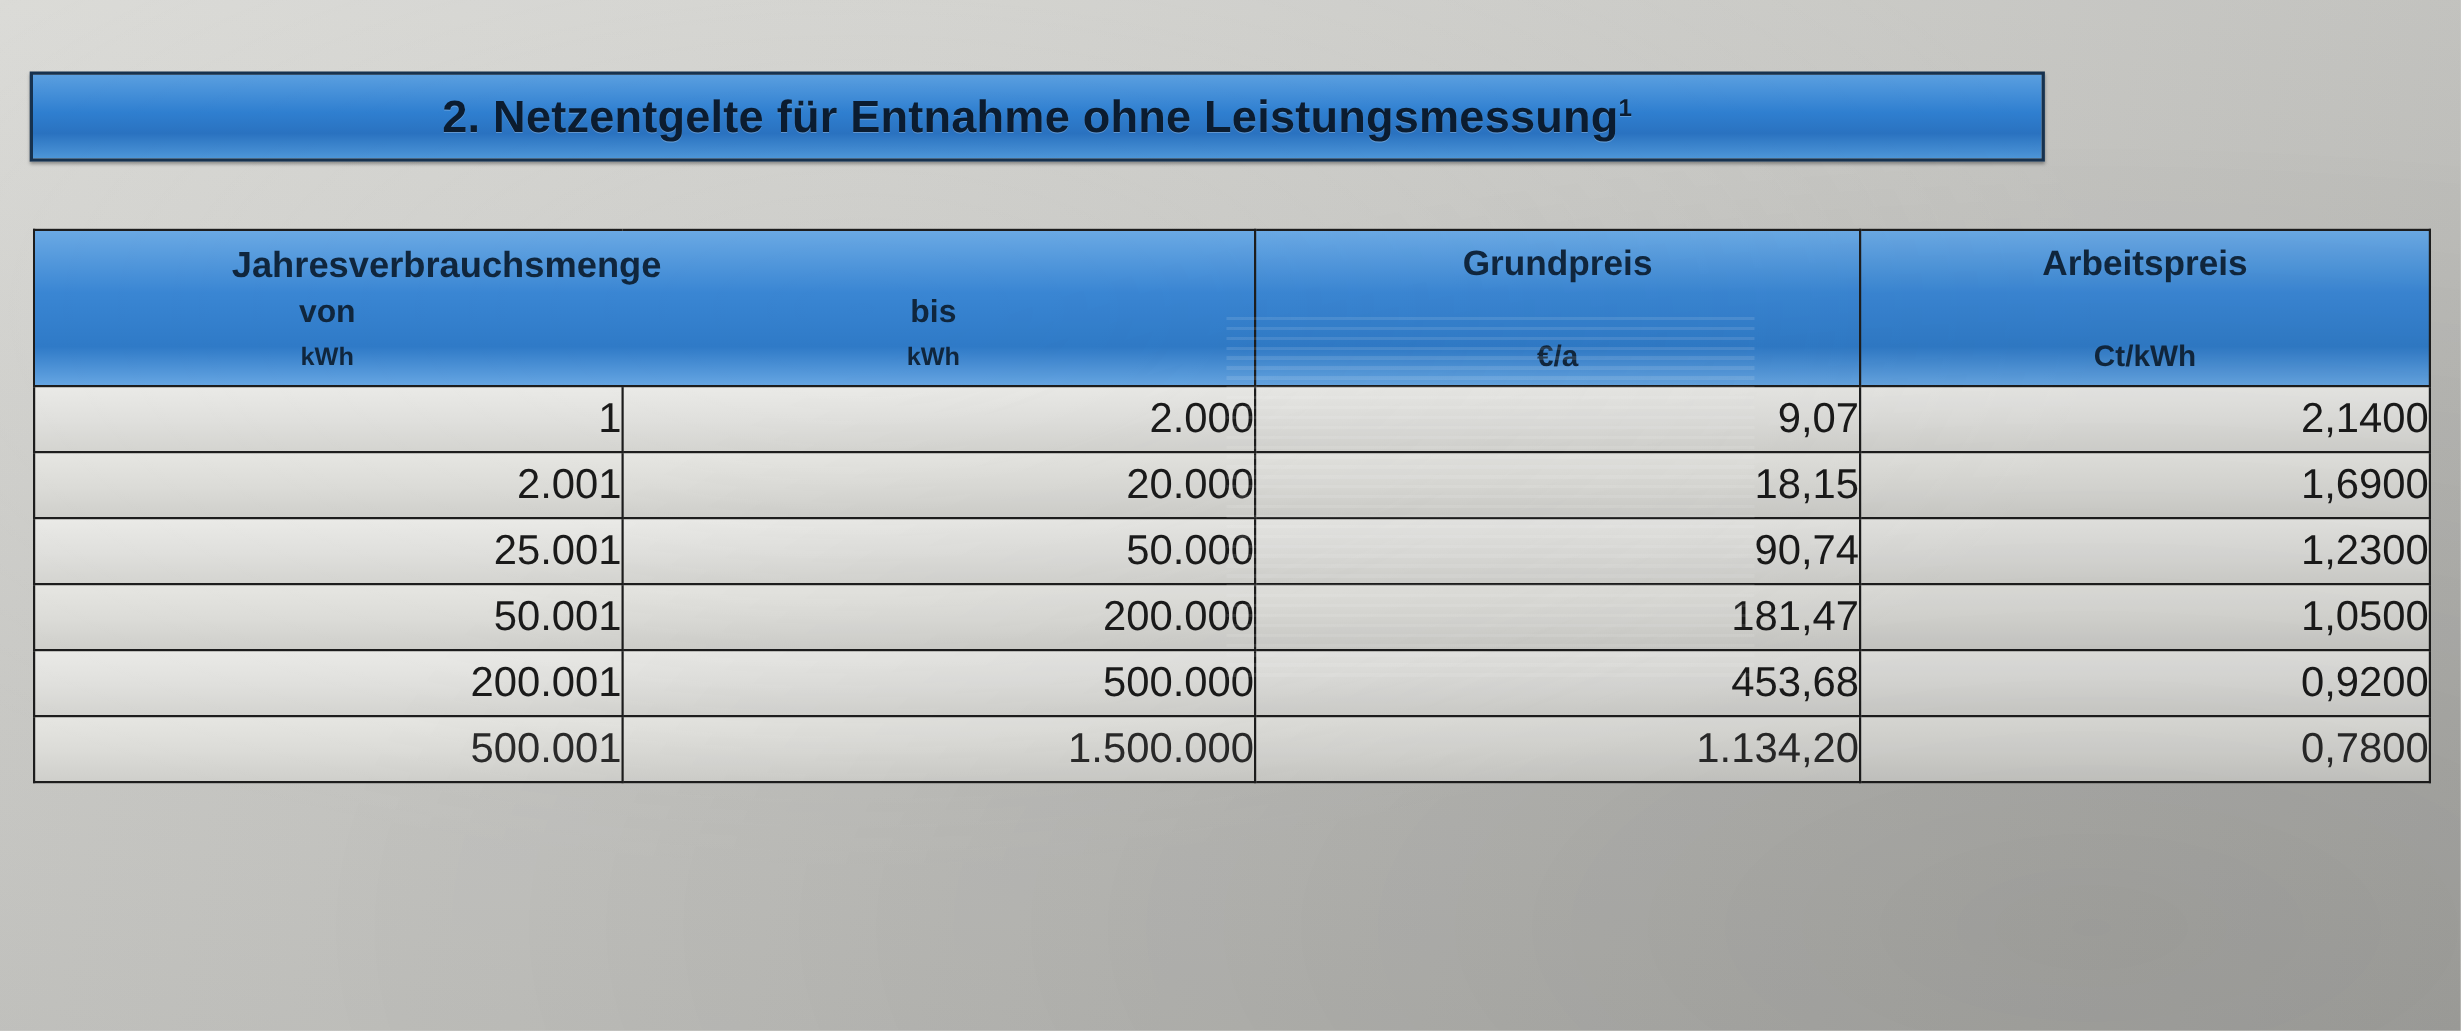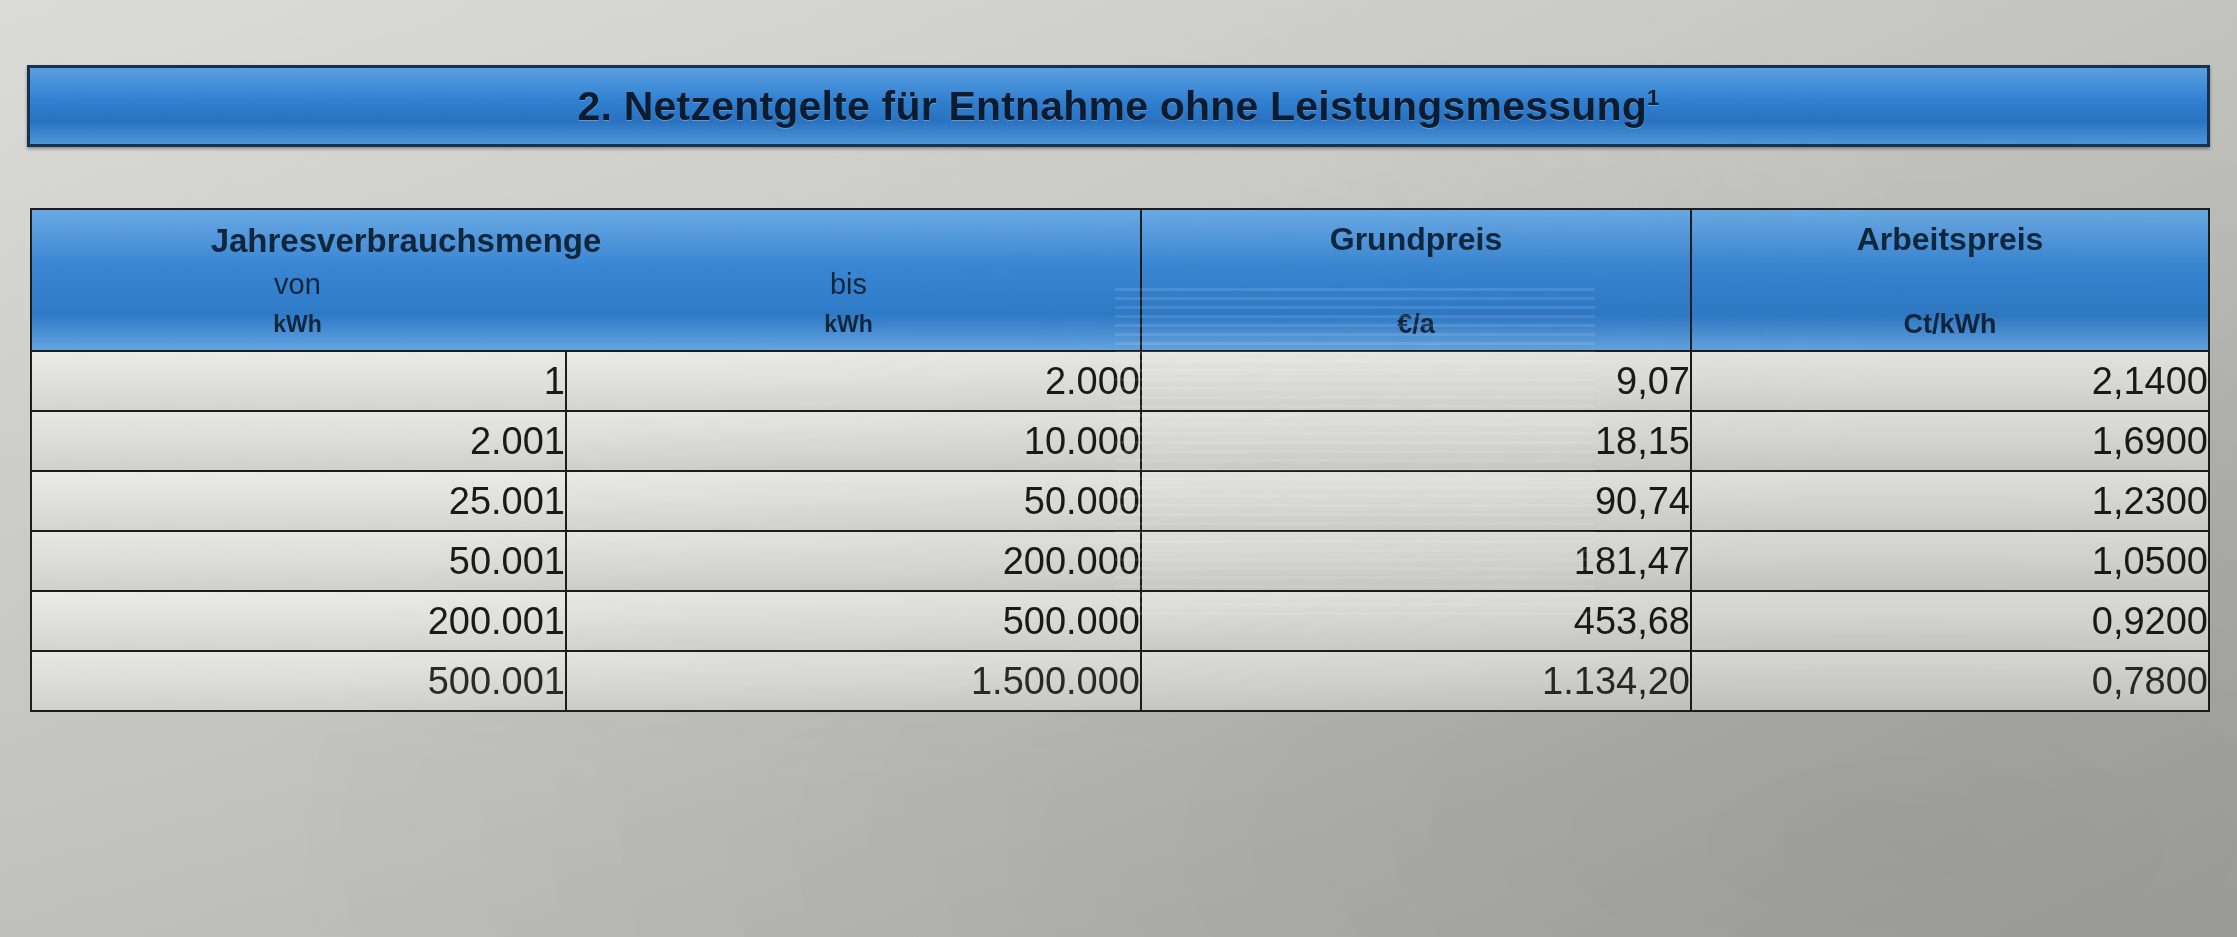--- a/index.html
+++ b/index.html
@@ -32,21 +32,21 @@
       radial-gradient(ellipse at 85% 90%, rgba(0,0,0,0.18), rgba(0,0,0,0.0) 60%);
     mix-blend-mode: multiply;
     opacity: .55;
   }
 
   
   .title-banner {
     position: absolute;
     left: 27px;
     top: 65px;
-    width: 2183px;
+    width: 1832px;
     height: 82px;
     border: 3px solid #17324f;
     box-sizing: border-box;
     background: linear-gradient(180deg, #5a9fe0 0%, #2f7fd0 45%, #2a72c0 70%, #4d96d8 100%);
     display: flex;
     align-items: center;
     justify-content: center;
     box-shadow: 0 2px 3px rgba(0,0,0,.35);
   }
   .title-text {
@@ -136,21 +136,21 @@
   }
   .jv-cols {
     display: flex;
   }
   .jv-col {
     flex: 0 0 auto;
     text-align: center;
   }
   .jv-col.von { width: 531px; }
   .jv-col.bis { width: 571px; }
-  .jv-col .sub { font-size: 29px; font-weight: normal; padding-top: 6px; }
+  .jv-col .sub { font-size: 29px; font-weight: bold; padding-top: 6px; }
   .jv-col .unit { font-size: 23px; font-weight: bold; padding-top: 10px; padding-bottom: 10px; }
 
   
   .jv-divider {
     position: absolute;
     left: 531px;
     top: 0;
     bottom: 0;
     width: 2px;
     background: #1d1d1d;
@@ -244,21 +244,21 @@
       </thead>
       <tbody>
         <tr>
           <td>1</td>
           <td>2.000</td>
           <td>9,07</td>
           <td>2,1400</td>
         </tr>
         <tr>
           <td>2.001</td>
-          <td>10.000</td>
+          <td>20.000</td>
           <td>18,15</td>
           <td>1,6900</td>
         </tr>
         <tr>
           <td>25.001</td>
           <td>50.000</td>
           <td>90,74</td>
           <td>1,2300</td>
         </tr>
         <tr>

